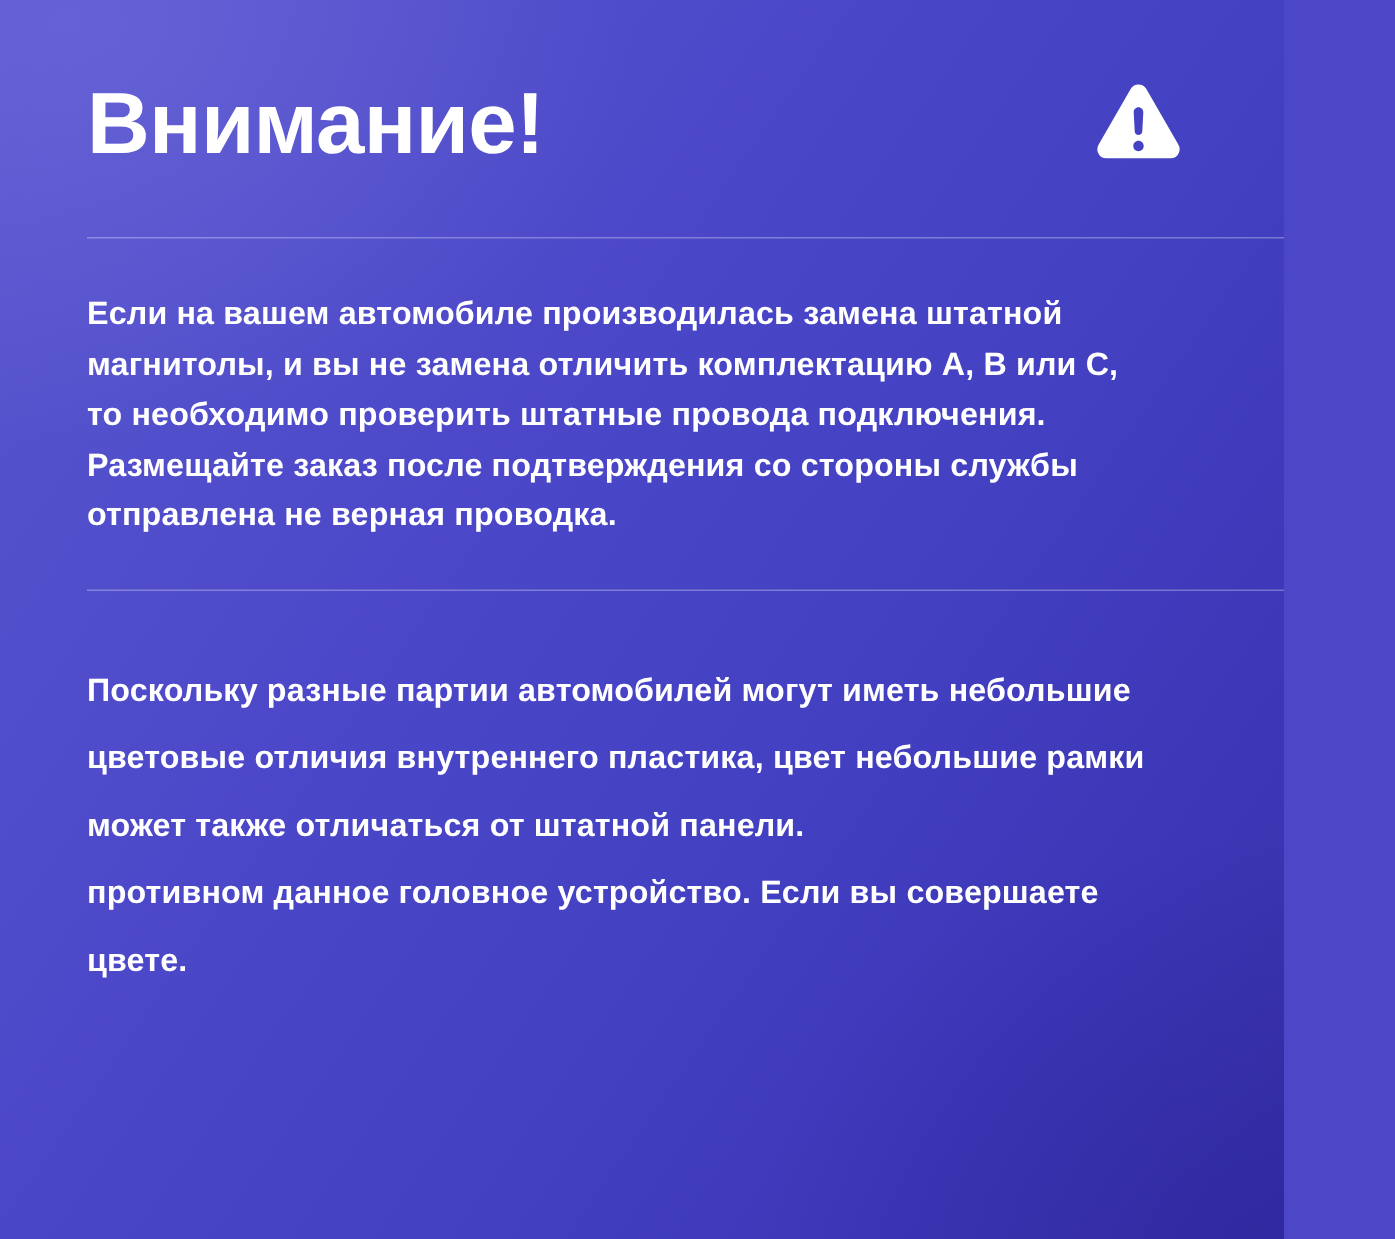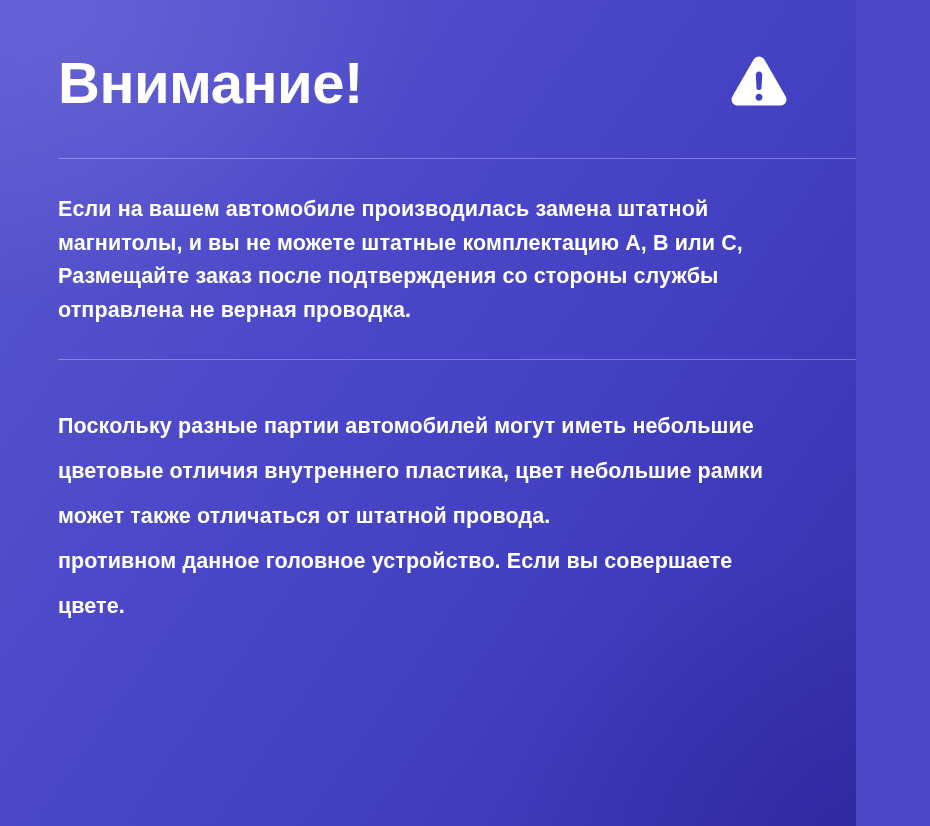--- a/index.html
+++ b/index.html
@@ -132,33 +132,34 @@
                  M32 20.2c-1.9 0-3.4 1.6-3.3 3.5l.7 13.1c.1 1.4 1.2 2.5 2.6 2.5s2.5-1.1 2.6-2.5l.7-13.1c.1-1.9-1.4-3.5-3.3-3.5z
                  M32 43.2c-2 0-3.6 1.6-3.6 3.6s1.6 3.6 3.6 3.6 3.6-1.6 3.6-3.6-1.6-3.6-3.6-3.6z"></path>
       </svg>
     </div>
 
     <hr class="divider divider-top">
 
     <div class="para-block block-primary">
       <p class="para">
         <span class="text-line">Если на вашем автомобиле производилась замена штатной</span>
-        <span class="text-line">магнитолы, и вы не можете штатные комплектацию A, B или C,</span>
+        <span class="text-line">магнитолы, и вы не замена отличить комплектацию A, B или C,</span>
+        <span class="text-line">то необходимо проверить штатные провода подключения.</span>
         <span class="text-line">Размещайте заказ после подтверждения со стороны службы</span>
         <span class="text-line">отправлена не верная проводка.</span>
       </p>
     </div>
 
     <hr class="divider divider-middle">
 
     <div class="para-block block-secondary">
       <p class="para">
         <span class="text-line">Поскольку разные партии автомобилей могут иметь небольшие</span>
         <span class="text-line">цветовые отличия внутреннего пластика, цвет небольшие рамки</span>
-        <span class="text-line">может также отличаться от штатной провода.</span>
+        <span class="text-line">может также отличаться от штатной панели.</span>
       </p>
       <p class="para">
         <span class="text-line">противном данное головное устройство. Если вы совершаете</span>
         <span class="text-line">цвете.</span>
       </p>
     </div>
 
   </div>
 </div>
 

